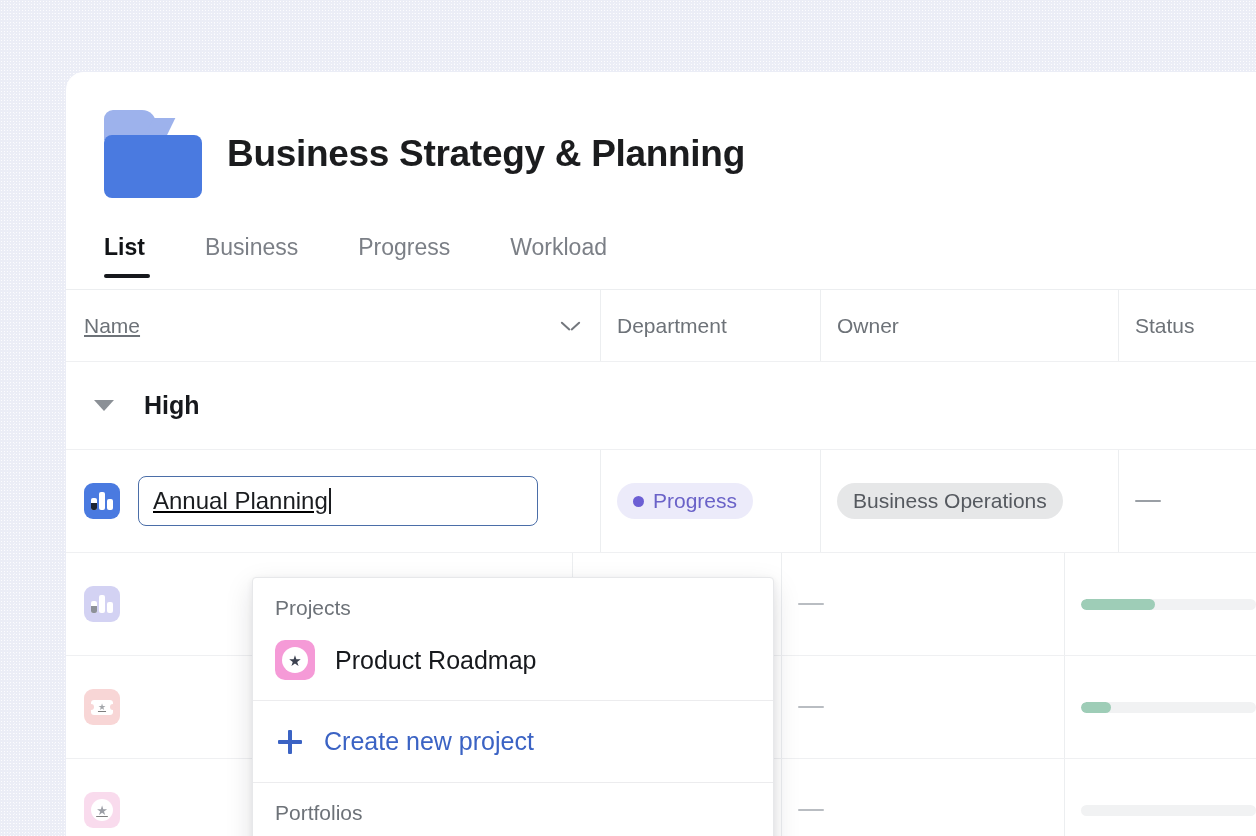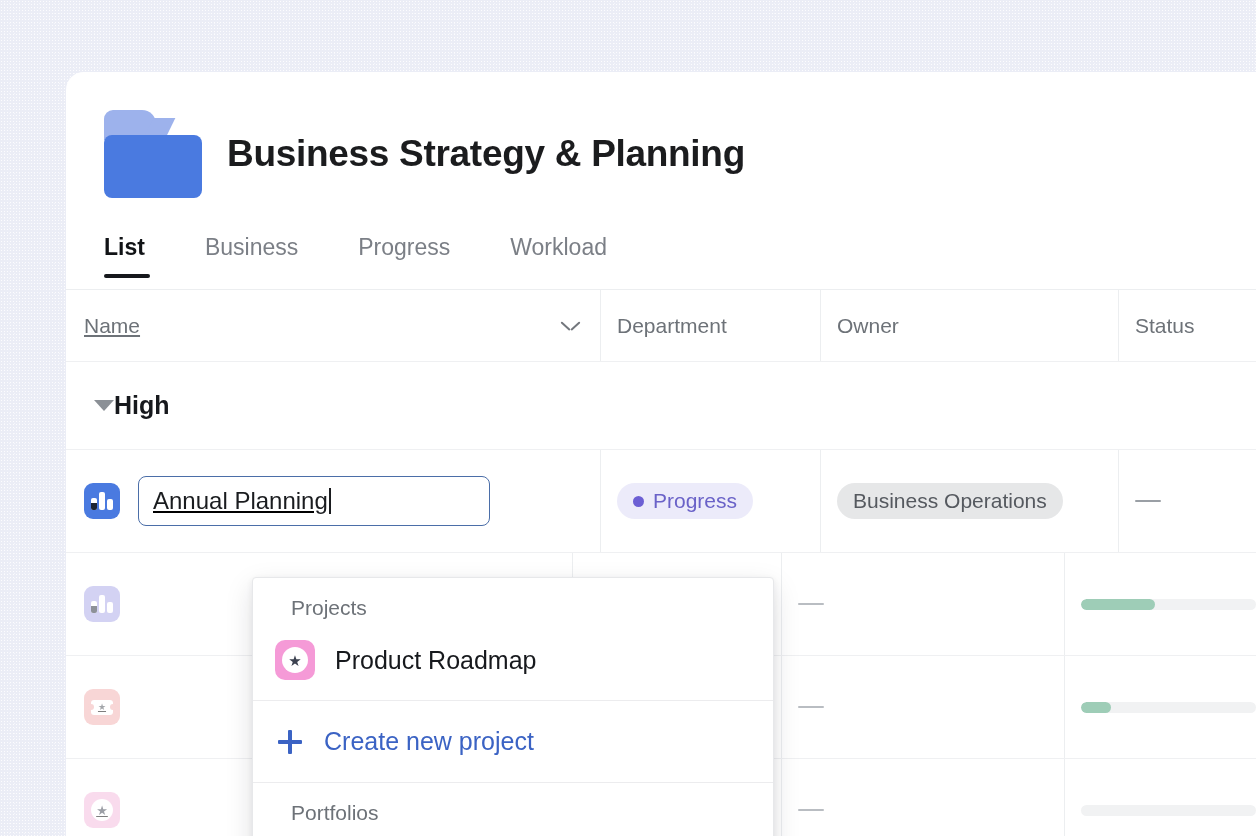--- a/index.html
+++ b/index.html
@@ -148,20 +148,21 @@
   #group-row { height: 88px; align-items: center; border-bottom: 1px solid #eff0f2; }
   .caret {
     margin-left: 28px;
     width: 0; height: 0;
     border-left: 10px solid transparent;
     border-right: 10px solid transparent;
     border-top: 11px solid #8b9096;
     cursor: pointer;
   }
   #group-label {
+    margin-left: 30px;
     font-size: 25px;
     font-weight: 700;
     color: #17191d;
   }
 
   .data-row { height: 103px; }
 
   
   .sq {
     width: 36px; height: 36px;
@@ -206,21 +207,21 @@
   .star-circle {
     width: 22px; height: 22px; border-radius: 50%;
     background: #ffffff;
     display: flex; align-items: center; justify-content: center;
     font-size: 13px; color: #3c4250; line-height: 1;
   }
 
   
   #name-input {
     margin-left: 18px;
-    width: 352px; height: 50px;
+    width: 400px; height: 50px;
     border: 1.6px solid #4b6ea8;
     border-radius: 8px;
     background: #ffffff;
     display: flex; align-items: center;
     padding: 0 14px;
     font-size: 24px;
     color: #1a1c1f;
     white-space: nowrap;
     overflow: hidden;
   }
@@ -268,21 +269,21 @@
     background: #ffffff;
     border: 1px solid #e7e8ea;
     border-radius: 4px;
     box-shadow: 0 10px 28px rgba(22,26,40,0.13), 0 2px 6px rgba(22,26,40,0.07);
     overflow: hidden;
     z-index: 30;
   }
   .dd-section-label {
     font-size: 21px;
     color: #6d7278;
-    padding: 18px 0 10px 38px;
+    padding: 18px 0 10px 22px;
   }
   .dd-item {
     display: flex; align-items: center; gap: 20px;
     padding: 10px 22px 20px 22px;
     cursor: pointer;
     font-size: 25px;
     color: #17191d;
   }
   .dd-divider { height: 1px; background: #ececee; }
   .dd-create {

